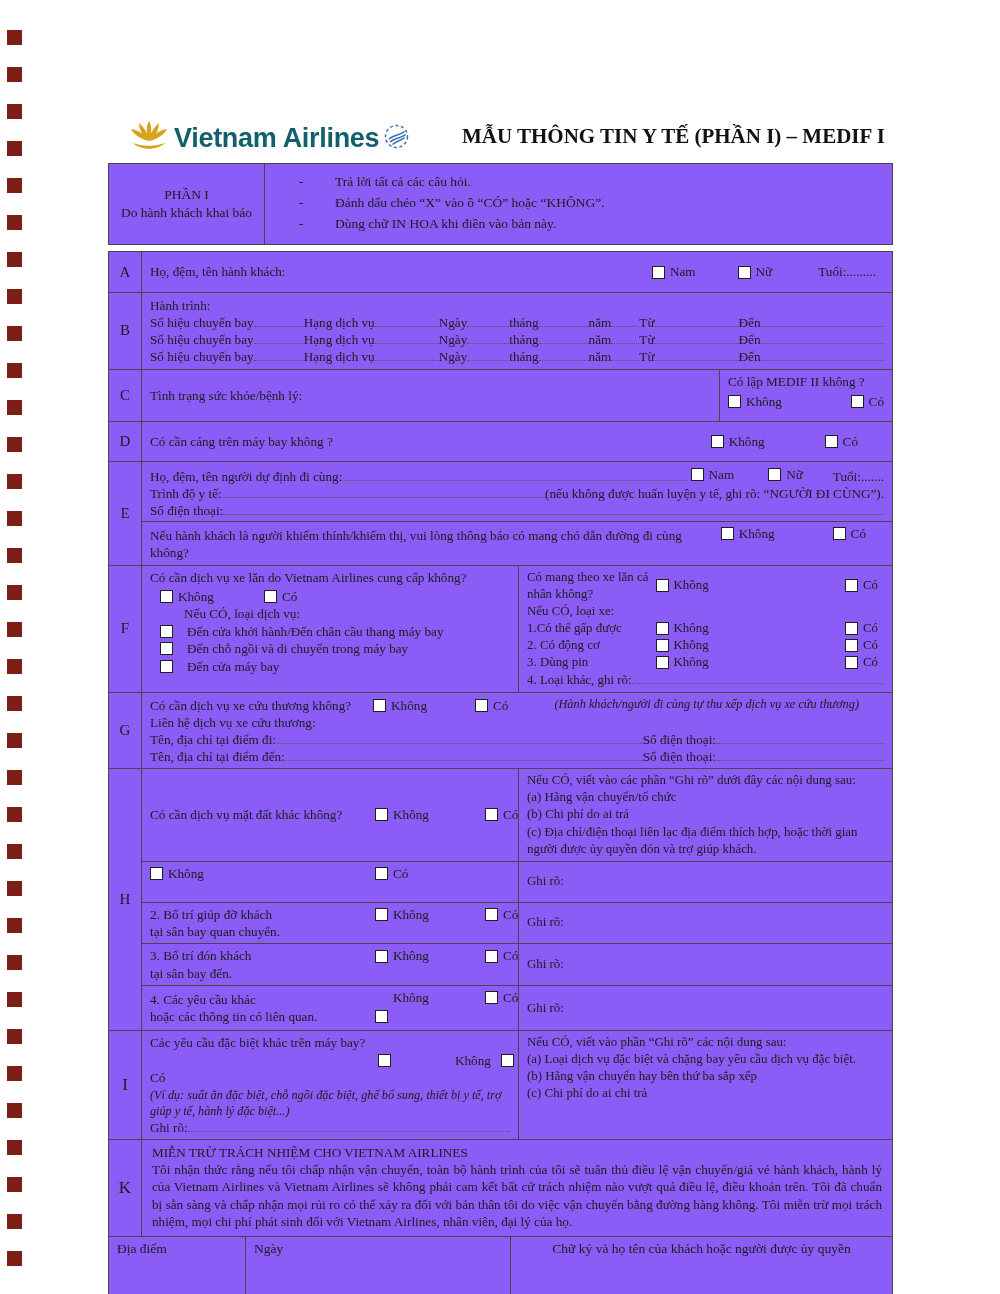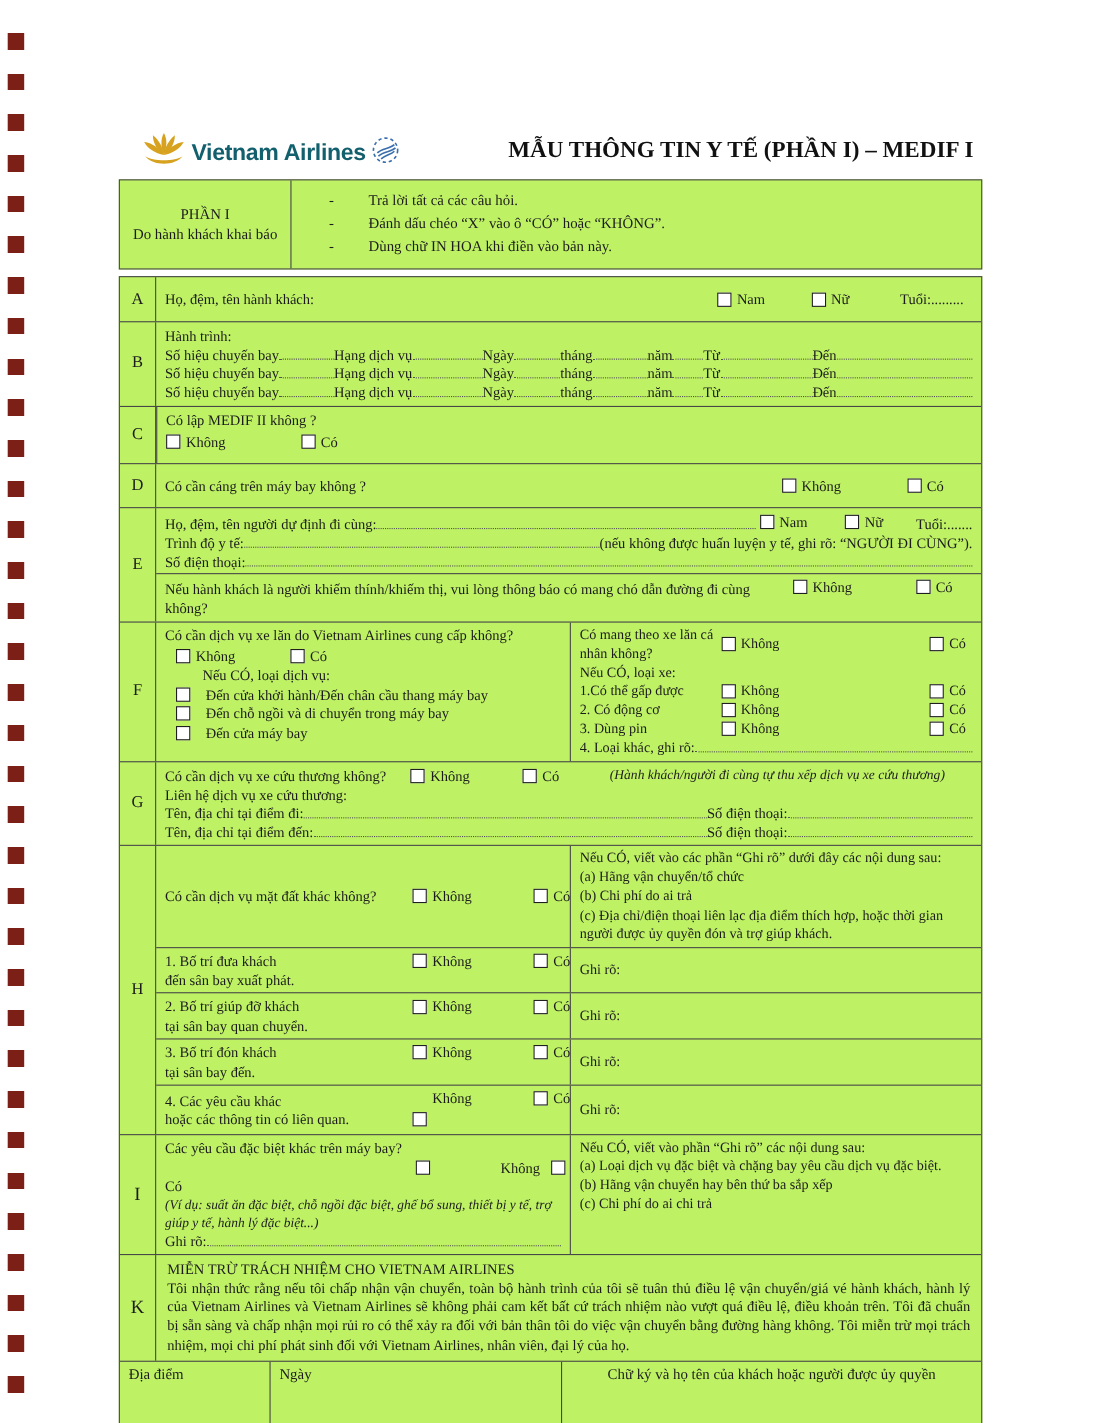--- a/index.html
+++ b/index.html
@@ -4,27 +4,27 @@
 <style>
   html,body{margin:0;padding:0;background:#ffffff;}
   #page{position:relative;width:1000px;height:1294px;background:#fff;
         font-family:"Liberation Serif",serif;color:#1c1c1c;overflow:hidden;}
   
   .edge-marks{position:absolute;left:7px;top:30px;width:15px;height:1238px;
       background:repeating-linear-gradient(to bottom,#7c1f17 0 15px,transparent 15px 37px);}
   
   .hdr{position:absolute;left:0;top:116px;width:1000px;height:46px;}
   .logo{position:absolute;left:128px;top:4px;display:flex;align-items:center;gap:4px;}
-  .logo-text{font-family:"Liberation Sans",sans-serif;font-weight:700;font-size:21px;
+  .logo-text{font-family:"Liberation Sans",sans-serif;font-weight:700;font-size:27px;
       color:#125f6d;letter-spacing:-0.3px;}
   .doc-title{position:absolute;left:462px;top:8px;font-size:21px;font-weight:700;
       white-space:nowrap;color:#111;}
   
   .formcol{position:absolute;left:108px;top:163px;width:785px;}
-  .box{border:1.4px solid #474747;box-sizing:border-box;background:#bef264;}
+  .box{border:1.4px solid #474747;box-sizing:border-box;background:#8b5cf6;}
   .instr{display:flex;min-height:82px;margin-bottom:6px;}
   .instr-left{width:156px;min-width:156px;border-right:1.2px solid #474747;
       display:flex;flex-direction:column;justify-content:center;align-items:center;
       text-align:center;font-size:13.5px;line-height:1.35;padding:4px;box-sizing:border-box;}
   .instr-right{flex:1;padding:10px 10px 6px 28px;font-size:13.5px;}
   .instr-item{display:flex;margin-bottom:5px;}
   .instr-dash{width:36px;min-width:36px;text-align:left;padding-left:6px;}
   .row{display:flex;border-top:1.2px solid #474747;box-sizing:border-box;}
   .row.first{border-top:none;}
   .lc{width:33px;min-width:33px;border-right:1.2px solid #474747;display:flex;
@@ -177,20 +177,23 @@
               <span class="d" style="width:84px"></span>
             <span>Đến</span>
               <span class="d grow"></span>
           </div>
         </div>
       </div>
 
       <div class="row" style="min-height:52px;">
         <div class="lc">C</div>
         <div class="cc split" style="padding:0;">
+          <div class="flc" style="flex:1;padding:3px 8px;">
+            <span>Tình trạng sức khỏe/bệnh lý:</span>
+          </div>
           <div style="width:173px;min-width:173px;border-left:1.2px solid #474747;padding:3px 8px;box-sizing:border-box;">
             <div>Có lập MEDIF II không ?</div>
             <div class="fl" style="justify-content:space-between;margin-top:3px;">
               <span class="grp">
                 <span class="cb"></span>
                 <span>Không</span>
               </span>
               <span class="grp">
                 <span class="cb"></span>
                 <span>Có</span>
@@ -387,23 +390,20 @@
             </div>
             <div class="subR">
               <div>Nếu CÓ, viết vào các phần “Ghi rõ” dưới đây các nội dung sau:</div>
               <div>(a) Hãng vận chuyển/tổ chức</div>
               <div>(b) Chi phí do ai trả</div>
               <div>(c) Địa chỉ/điện thoại liên lạc địa điểm thích hợp, hoặc thời gian người được ủy quyền đón và trợ giúp khách.</div>
             </div>
           </div>
           <div class="split hline" style="min-height:40px;">
             <div class="subL hgrid">
-              <span>
-                <span>1. Bố trí đưa khách</span><br><span>đến sân bay xuất phát.</span>
-              </span>
               <span class="grp" style="align-self:start;">
                 <span class="cb"></span>
                 <span>Không</span>
               </span>
               <span class="grp" style="align-self:start;">
                 <span class="cb"></span>
                 <span>Có</span>
               </span>
             </div>
             <div class="subR flc">

